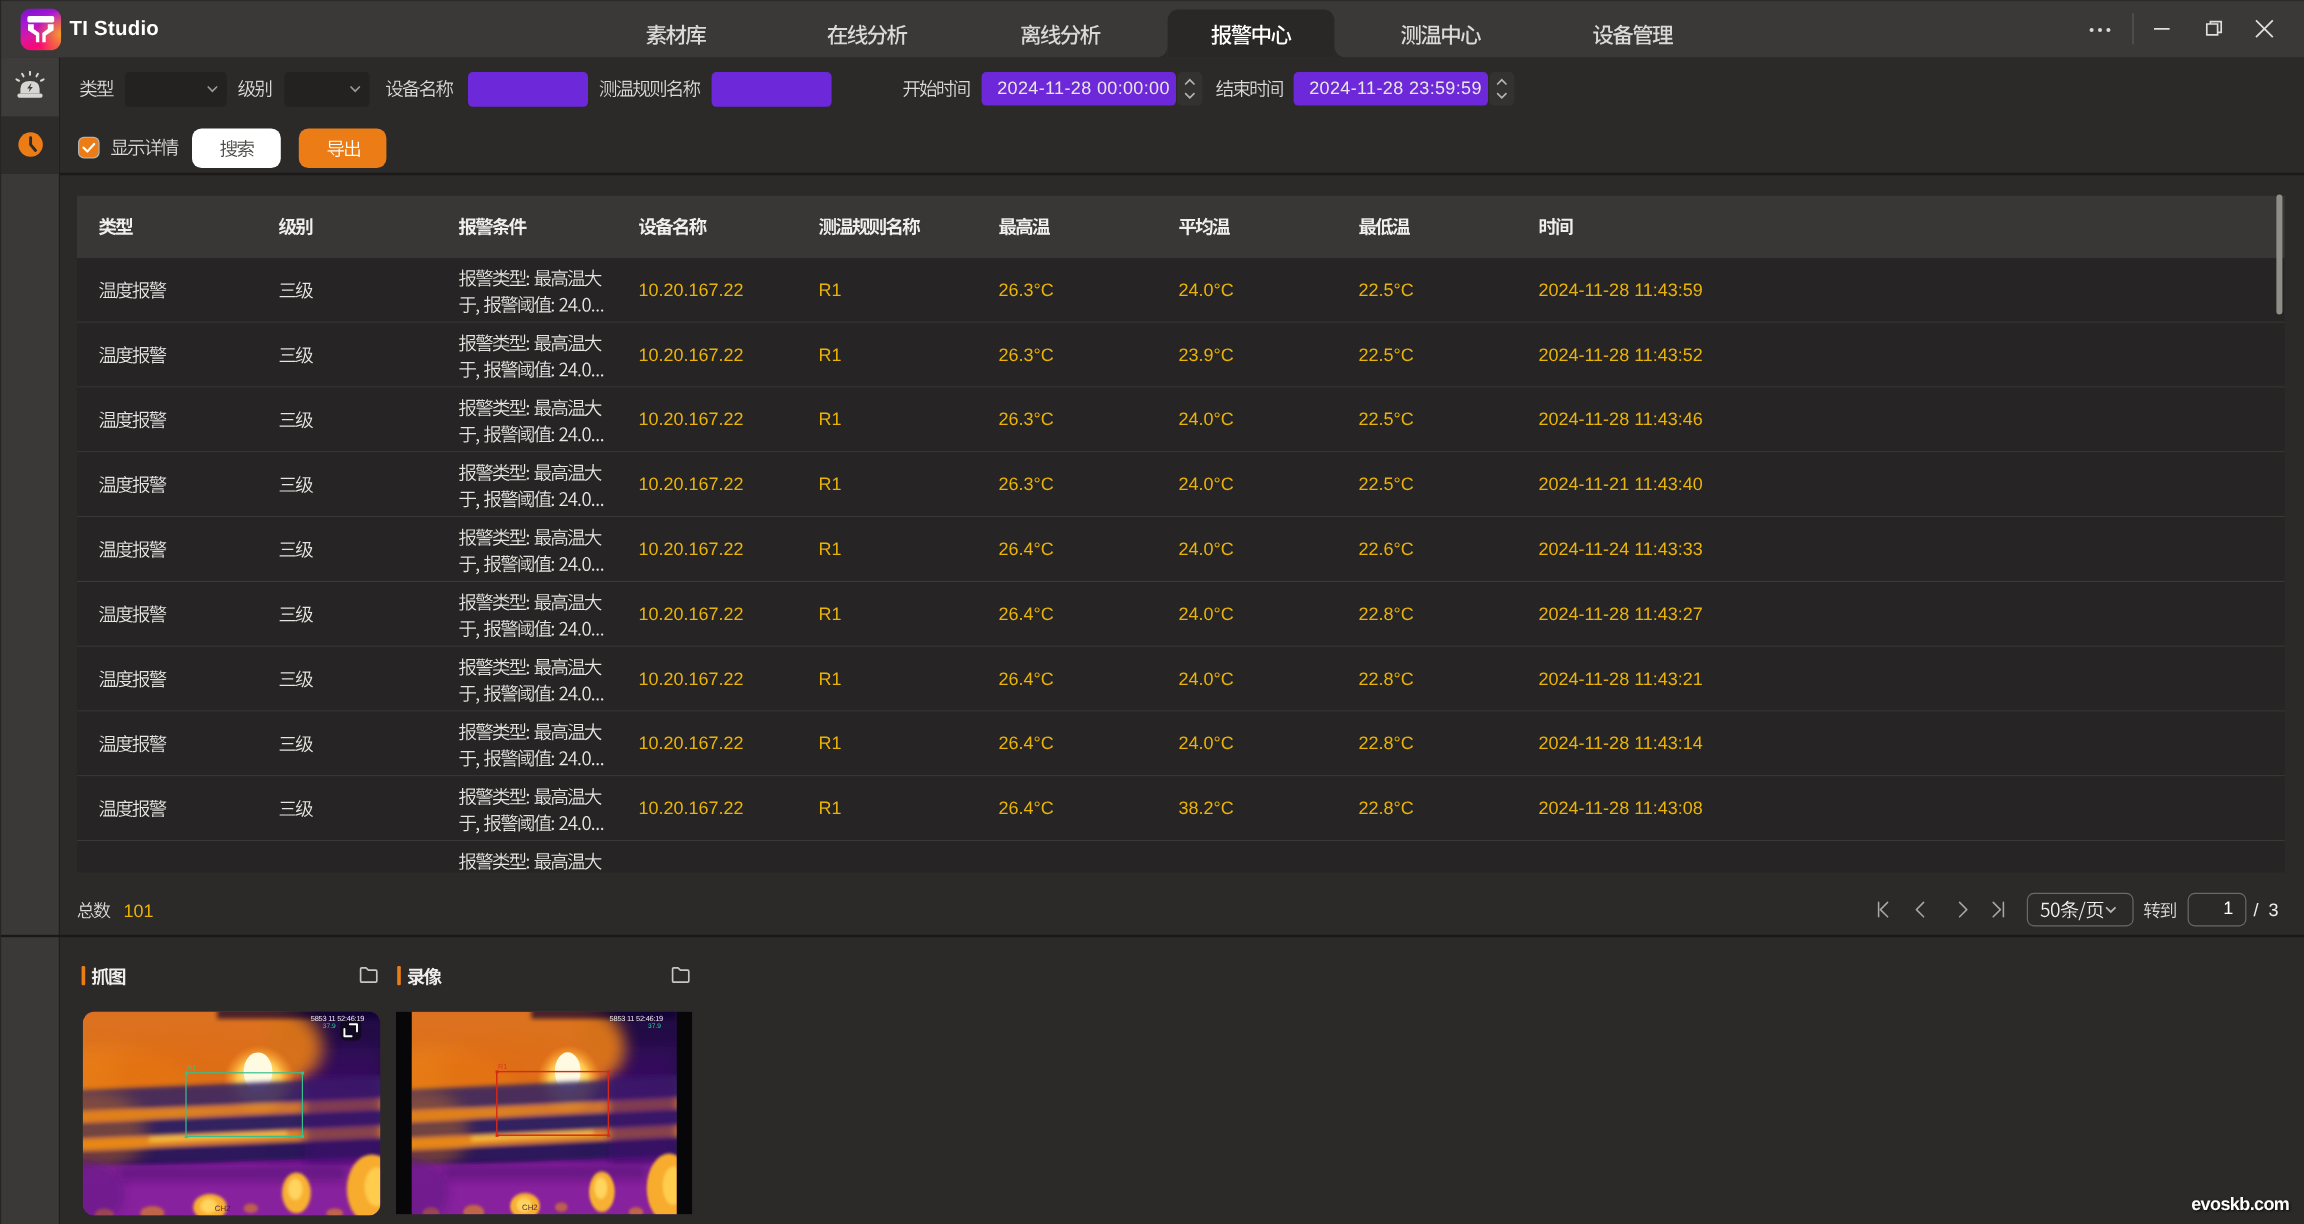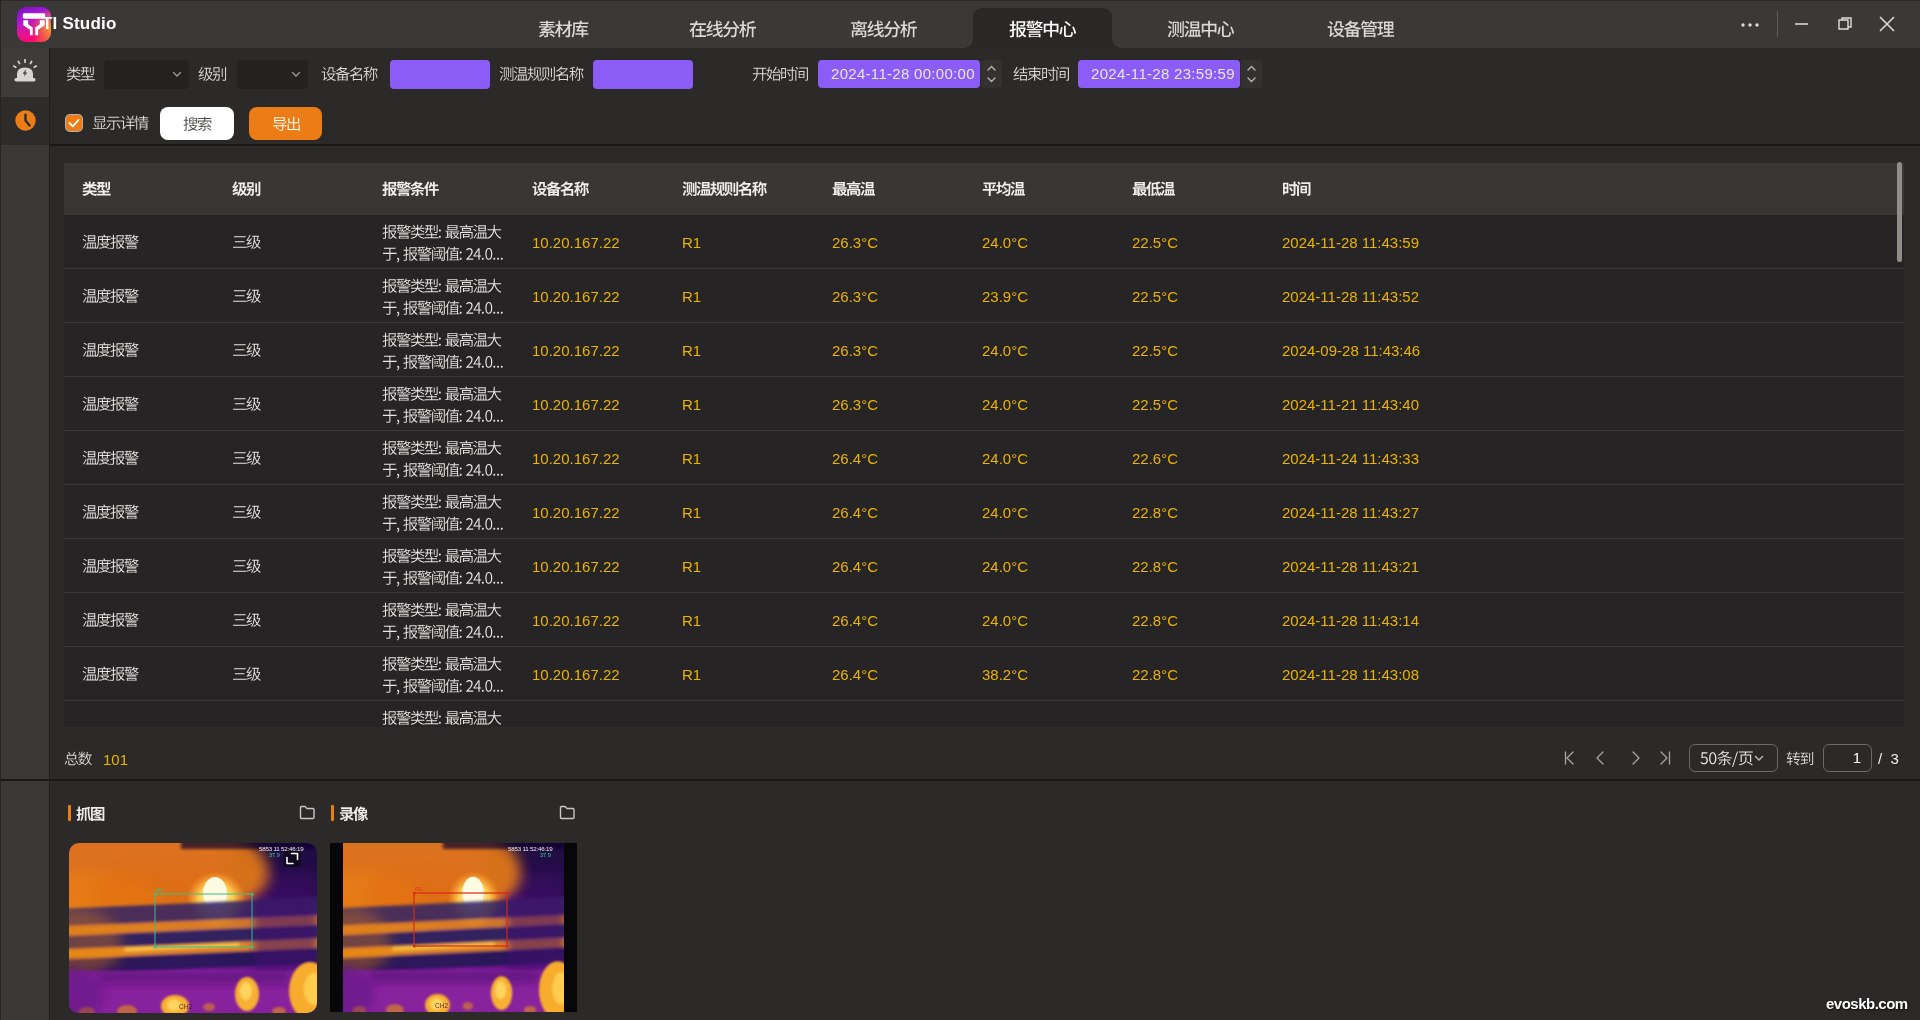--- a/index.html
+++ b/index.html
@@ -1,30 +1,30 @@
 <!DOCTYPE html>
 <html><head><meta charset="utf-8"><title>TI Studio</title><style>
 *{margin:0;padding:0;box-sizing:border-box}
 html,body{width:1920px;height:1020px;overflow:hidden;background:#2b2a28}
 body{font-family:"Liberation Sans",sans-serif;color:#e8e6e3;position:relative}
 .abs{position:absolute}
 svg.t{position:absolute;overflow:visible}
 #titlebar{left:0;top:0;width:1920px;height:48px;background:#3b3938}
 #logo{left:17px;top:7px;width:34px;height:35px;border-radius:9px;background:radial-gradient(circle at 100% 62%,#f2a028 0%,rgba(242,160,40,0) 50%),linear-gradient(160deg,#7712c4 0%,#a818d8 30%,#d818a0 55%,#f80878 78%,#f83848 100%)}
-#appname{left:42px;top:14px;font-size:17px;font-weight:bold;color:#fff;letter-spacing:.2px}
+#appname{left:58px;top:14px;font-size:17px;font-weight:bold;color:#fff;letter-spacing:.2px}
 #acttab{left:973px;top:8px;width:139px;height:40px;background:#2a2827;border-radius:9px 9px 0 0}
 .flare{width:9px;height:9px;bottom:0;position:absolute}
 #fl1{left:-9px;background:radial-gradient(circle 9px at 0 0,rgba(0,0,0,0) 0 8.5px,#2a2827 9px)}
 #fl2{right:-9px;background:radial-gradient(circle 9px at 9px 0,rgba(0,0,0,0) 0 8.5px,#2a2827 9px)}
 #sidebar{left:0;top:48px;width:50px;height:972px;background:#3a3938;border-right:1px solid #1f1e1d}
 #sideitem1{left:0;top:48px;width:49px;height:49px;background:#3e3c3b}
 #sideitem2{left:0;top:97px;width:49px;height:48px;background:#2e2c2b}
 #filterpanel{left:50px;top:48px;width:1870px;height:98px;background:#2b2a28;border-bottom:2px solid #1a1918}
 .dd{background:#242221;border-radius:4px;height:29px;top:60px}
-.inp{background:#8b5cf6;border-radius:4px;height:29px;top:60px}
+.inp{background:#6d28d9;border-radius:4px;height:29px;top:60px}
 .dtxt{font-size:15px;color:#e8e6e3;line-height:28px;padding-left:13px;letter-spacing:.3px}
 .spin{background:#343231;border-radius:4px;width:21px;height:28px;top:60px}
 #cbx{left:66px;top:115px;width:16px;height:16px;background:#ec7c16;border-radius:4px;box-shadow:0 0 0 1px rgba(228,226,223,.75)}
 #btn-search{left:160px;top:107px;width:74px;height:33px;background:#fff;border-radius:8px}
 #btn-export{left:249px;top:107px;width:73px;height:33px;background:#ec7c16;border-radius:8px}
 #tablewrap{left:64px;top:163px;width:1840px;height:564px;overflow:hidden}
 #thead{display:flex;height:52px;background:#393736;align-items:center}
 .tr{display:flex;height:54px;background:#262424;border-bottom:1px solid #3b3938;align-items:center;position:relative}
 .td{flex:0 0 150px;padding-left:18px;position:relative;height:54px}
 .td:last-child{flex:1 1 auto}
@@ -586,21 +586,21 @@
       <div class="td">
         <div class="cell-mid txt">26.3°C</div>
       </div>
       <div class="td">
         <div class="cell-mid txt">24.0°C</div>
       </div>
       <div class="td">
         <div class="cell-mid txt">22.5°C</div>
       </div>
       <div class="td">
-        <div class="cell-mid txt">2024-09-28 11:43:46</div>
+        <div class="cell-mid txt">2024-11-28 11:43:46</div>
       </div>
     </div>
   <div class="tr">
       <div class="td">
         <svg class="t cell-mid" style="transform:translateY(-50%)" width="56" height="16">
           <use href="#r-ty" fill="#e8e6e3"></use>
         </svg>
       </div>
       <div class="td">
         <svg class="t cell-mid" style="transform:translateY(-50%)" width="28" height="16">

